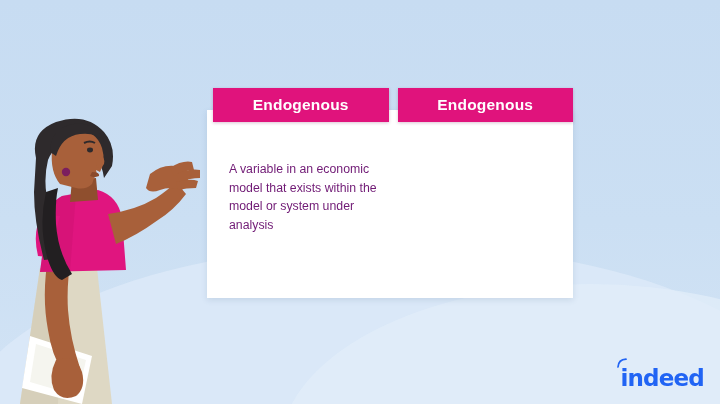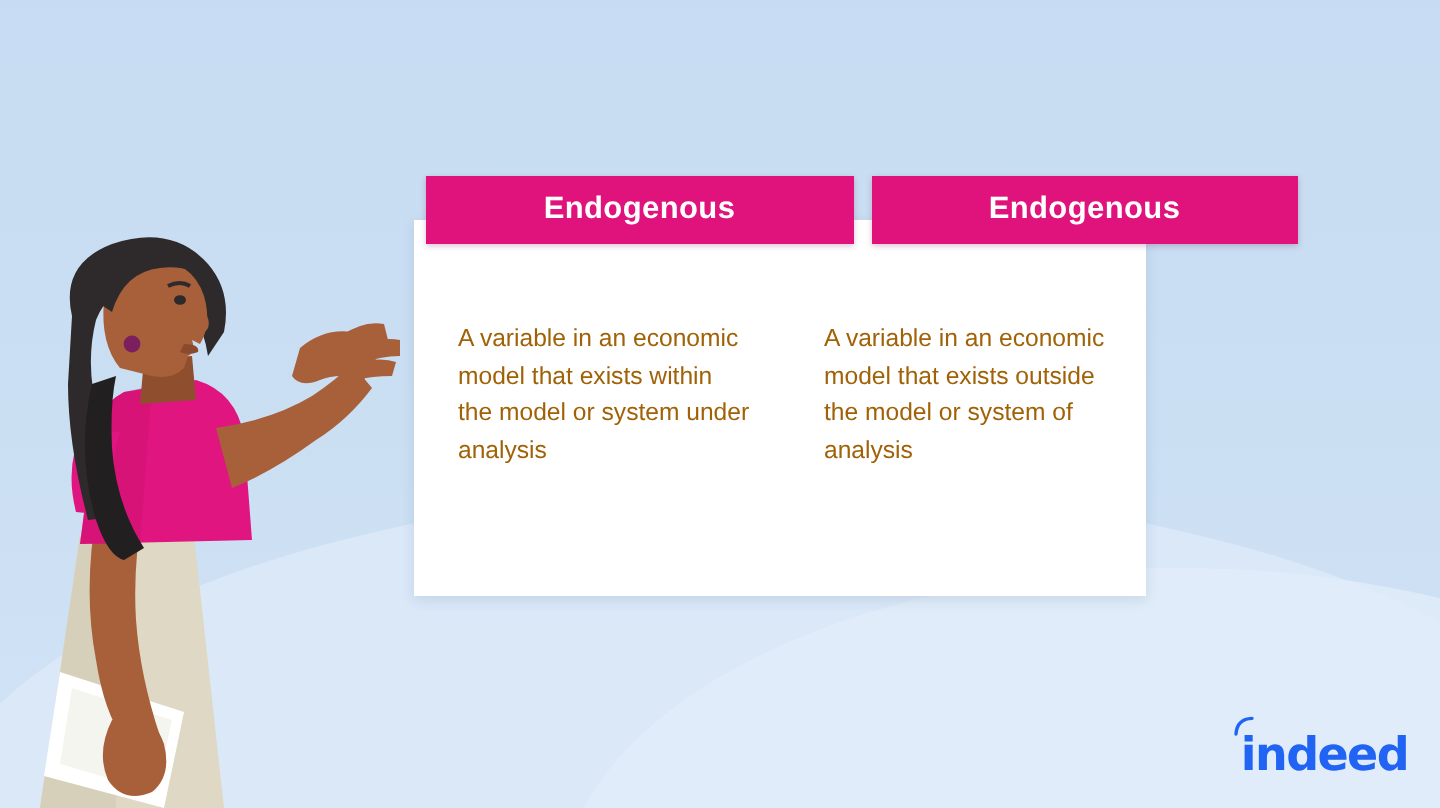--- a/index.html
+++ b/index.html
@@ -61,21 +61,21 @@
     width: 366px;
     height: 188px;
     background: #ffffff;
     box-shadow: 0 2px 6px rgba(60,90,130,.14);
   }
 
   .headers {
     position: absolute;
     left: 213px;
     top: 88px;
-    width: 436px;
+    width: 360px;
     height: 34px;
     display: flex;
     gap: 9px;
     z-index: 3;
   }
   .header-chip {
     flex: 1 1 0;
     background: #e0137c;
     display: flex;
     align-items: center;
@@ -99,21 +99,21 @@
     display: flex;
     padding: 0;
   }
   .col {
     flex: 1 1 0;
     padding: 16px 14px 0 22px;
     box-sizing: border-box;
   }
   .col p {
     margin: 0;
-    color: #a16207;
+    color: #701a75;
     font-size: 12.3px;
     line-height: 18.6px;
     max-width: 152px;
   }
 
   
   .logo {
     position: absolute;
     right: 16px;
     bottom: 14px;
@@ -189,23 +189,20 @@
     <circle cx="66" cy="54" r="4.2" fill="#7b1f5e"></circle>
 
     <path d="M46 74 Q38 108 48 142 Q54 160 62 162 L72 156 Q58 134 56 106 Q55 84 58 70 Z" fill="#221f21"></path>
   </svg>
 
   <div class="card">
     <div class="card-body">
       <div class="col">
         <p>A variable in an economic model that exists within the model or system under analysis</p>
       </div>
-      <div class="col">
-        <p>A variable in an economic model that exists outside the model or system of analysis</p>
-      </div>
     </div>
   </div>
 
   <div class="headers">
     <div class="header-chip">
       <span>Endogenous</span>
     </div>
     <div class="header-chip">
       <span>Endogenous</span>
     </div>

